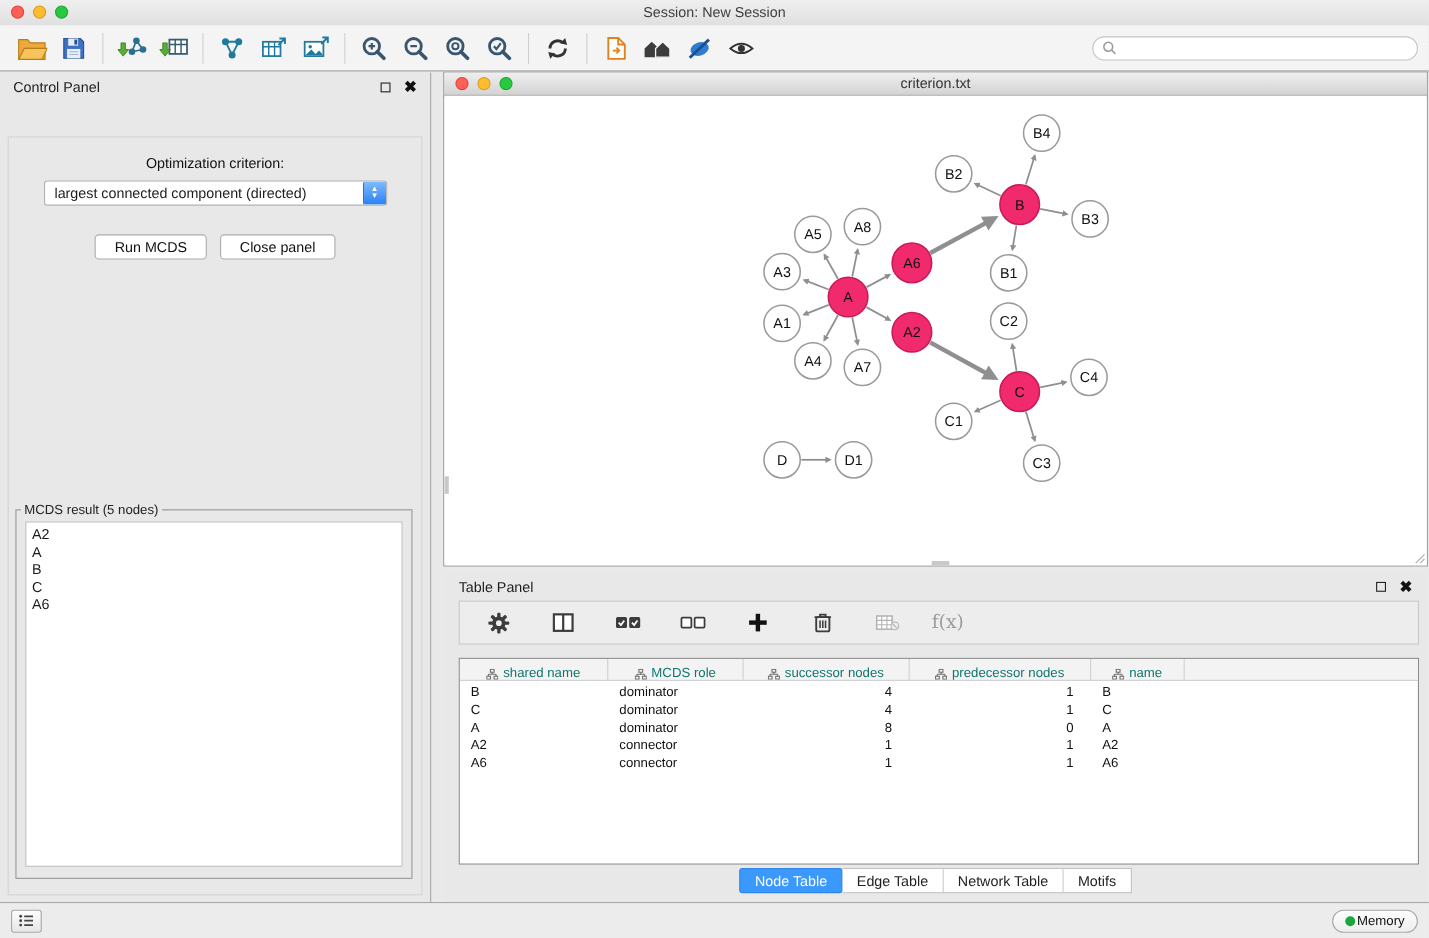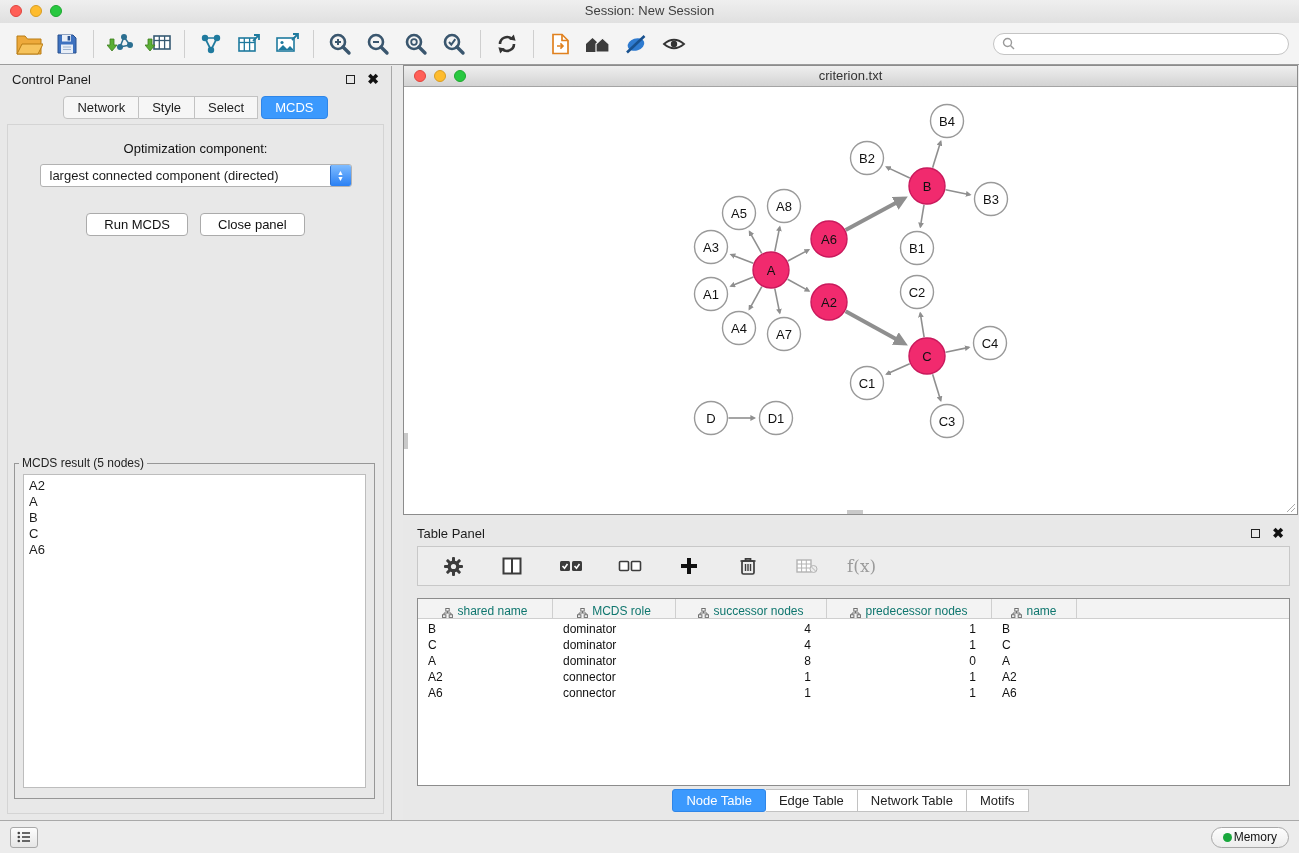--- a/index.html
+++ b/index.html
@@ -223,28 +223,22 @@
 </div>
 
 <div class="control-panel">
   <div class="panel-header">
     <span>Control Panel</span>
     <span class="win-icons">
       <span class="float-icon"></span>
       <span class="close-icon">✖</span>
     </span>
   </div>
-  <div class="cp-tabs" id="cp-tabs">
-      <div class="cp-tab">Network</div>
-      <div class="cp-tab">Style</div>
-      <div class="cp-tab">Select</div>
-      <div class="cp-tab active">MCDS</div>
-    </div>
   <div class="cp-body">
-    <div class="opt-label">Optimization component:</div>
+    <div class="opt-label">Optimization criterion:</div>
     <div class="dropdown">
       <span>largest connected component (directed)</span>
       <span class="stepper">
           <span>▲</span>
           <span>▼</span>
         </span>
     </div>
     <div class="btn-row">
       <span class="btn">Run MCDS</span>
       <span class="btn">Close panel</span>

